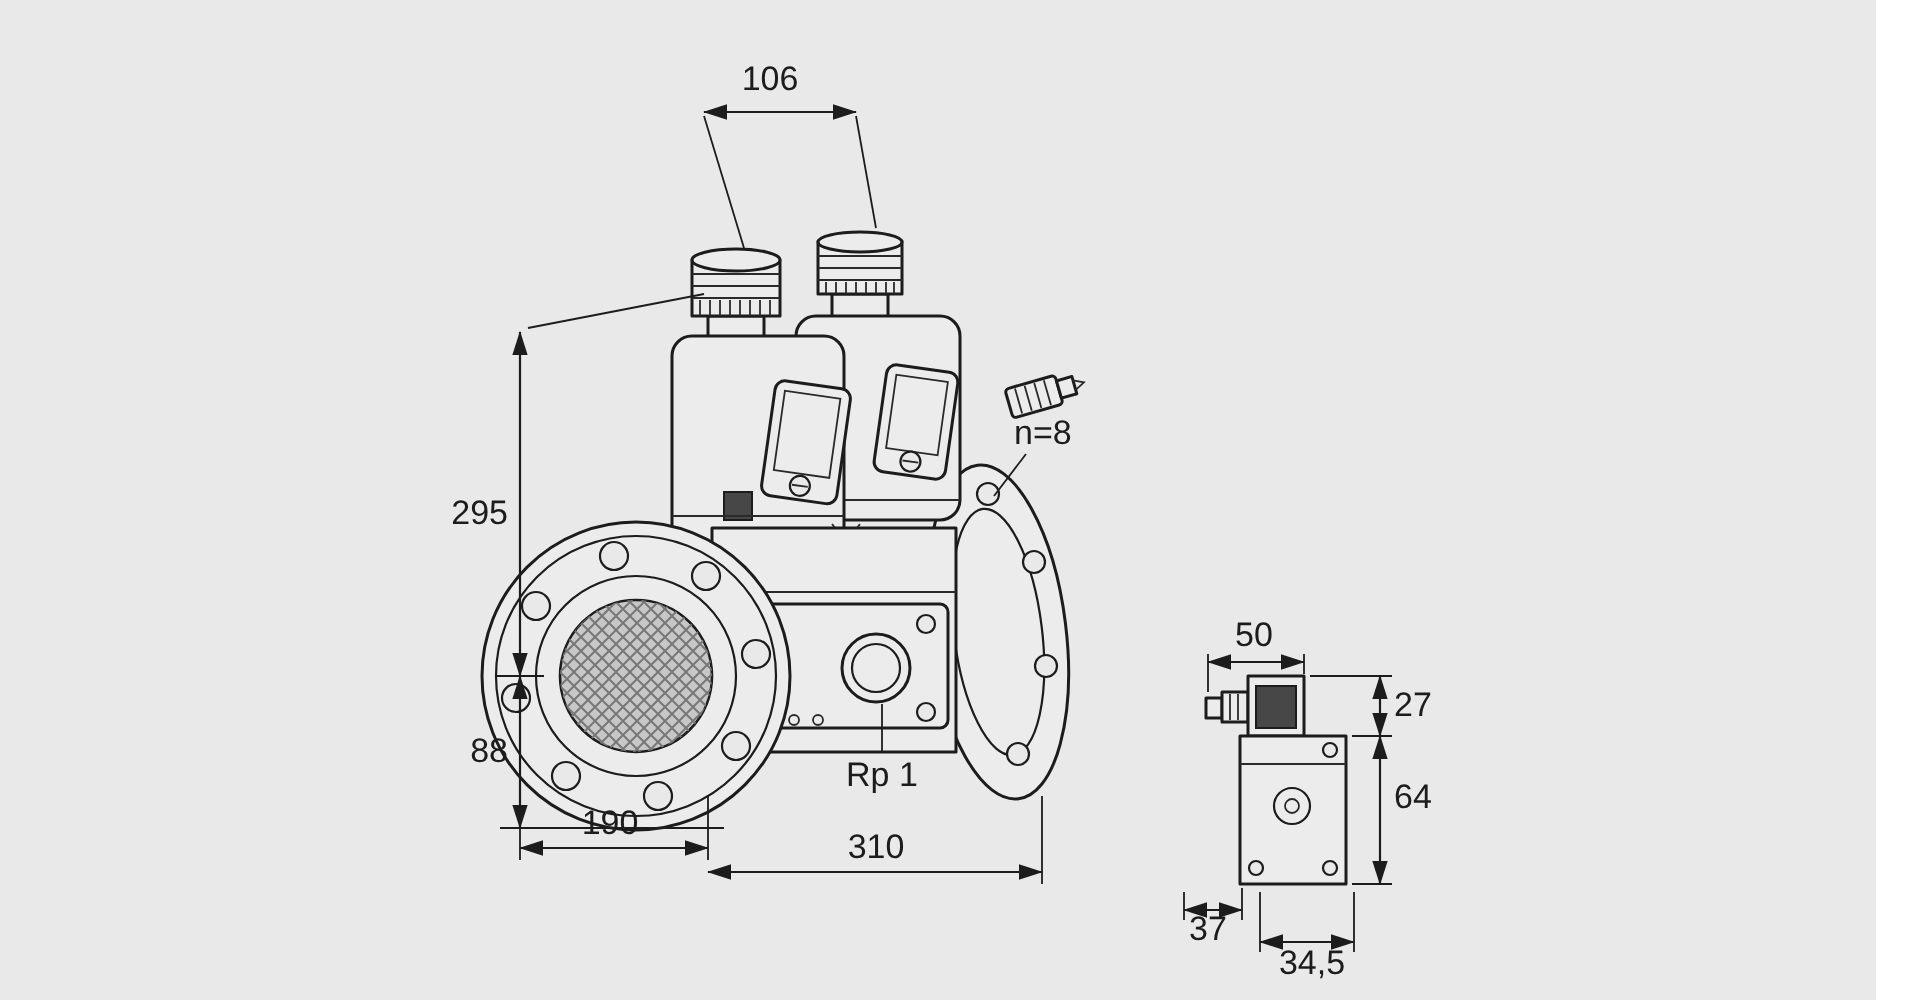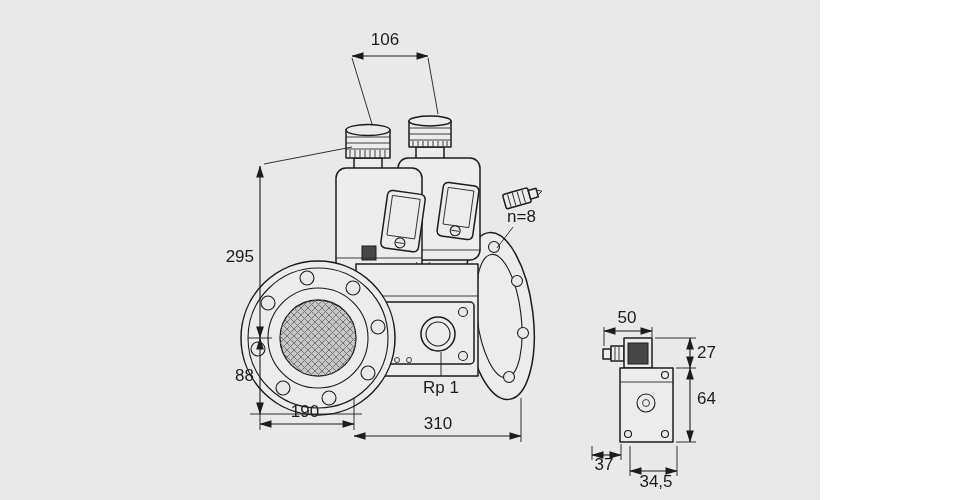--- a/index.html
+++ b/index.html
@@ -1,17 +1,17 @@
 <!DOCTYPE html>
 <html><head>
 <meta charset="utf-8">
 <style>
   html,body { margin:0; padding:0; }
   body { background:#ffffff; font-family:"Liberation Sans", sans-serif; }
-  .stage { position:relative; width:820px; height:500px; background:#e9e9e9; overflow:hidden; }
+  .stage { position:relative; width:938px; height:500px; background:#e9e9e9; overflow:hidden; }
   svg text { font-family:"Liberation Sans", sans-serif; font-size:17px; fill:#1c1c1c; }
   .outl   { stroke:#1c1c1c; stroke-width:1.5; fill:#ececec; stroke-linejoin:round; }
   .outl2  { stroke:#1c1c1c; stroke-width:1.1; fill:none; }
   .thin   { stroke:#2a2a2a; stroke-width:0.9; fill:none; }
   .dim    { stroke:#1c1c1c; stroke-width:1.1; fill:none; }
   .ext    { stroke:#1c1c1c; stroke-width:0.9; fill:none; }
   .hole   { stroke:#1c1c1c; stroke-width:1.1; fill:#e9e9e9; }
   .dark   { fill:#474747; stroke:#1c1c1c; stroke-width:1; }
 </style>
 </head>

